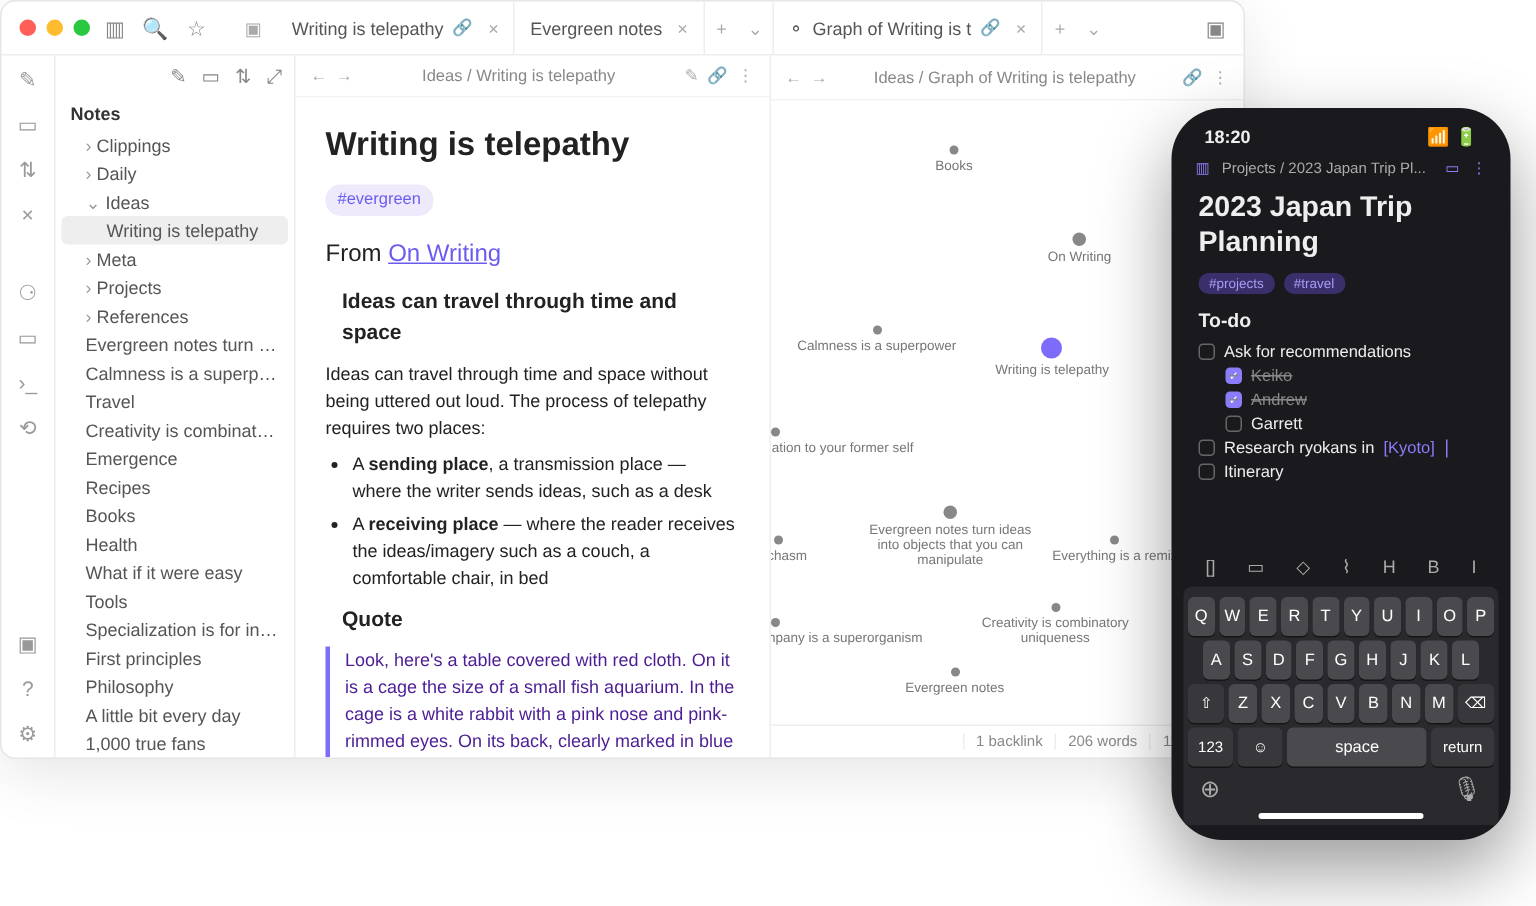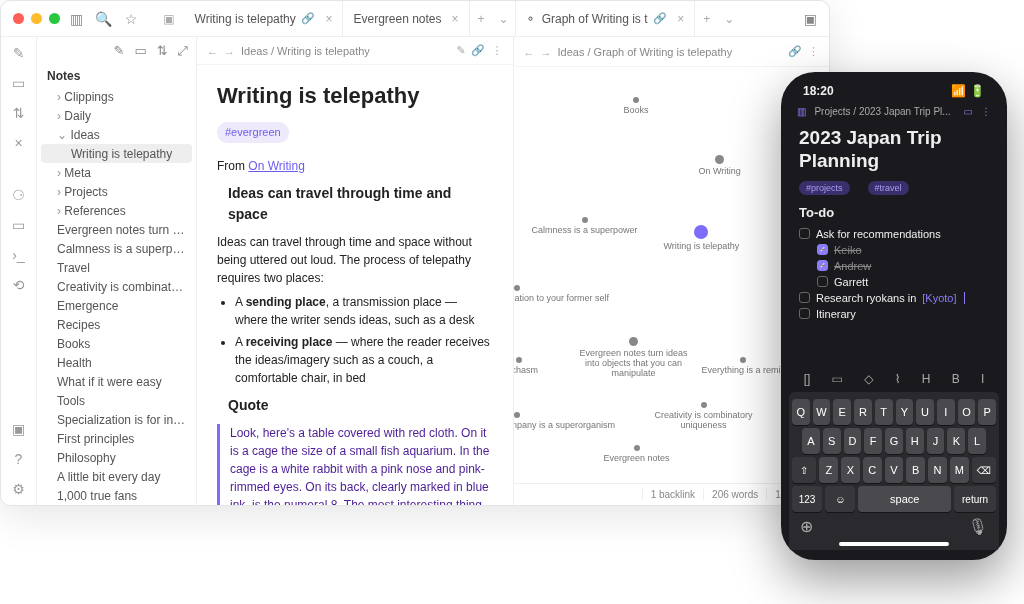--- a/index.html
+++ b/index.html
@@ -26,46 +26,46 @@
 .sb-head{padding:4px 10px;font-weight:700;color:#333}
 .sb-item{padding:3px 10px 3px 20px;cursor:pointer;white-space:nowrap;overflow:hidden;text-overflow:ellipsis}
 .sb-item.folder::before{content:"› ";color:#999}
 .sb-item.open::before{content:"⌄ ";color:#999}
 .sb-item.selected{background:#eee;border-radius:4px;margin:0 4px;padding-left:26px}
 .sb-item.indent{padding-left:30px}
 .panes{flex:1;display:flex}
 .pane{flex:1;display:flex;flex-direction:column;border-right:1px solid #eee;overflow:hidden}
 .pane:last-child{border-right:none}
 .pane-head{height:30px;display:flex;align-items:center;padding:0 10px;font-size:11px;color:#888;gap:6px;border-bottom:1px solid #f3f3f3}
-.pane-head .crumb{flex:1;text-align:left}
+.pane-head .crumb{flex:1;text-align:center}
 .ph-icon{cursor:pointer;color:#aaa}
 .note{padding:14px 20px;overflow:hidden;font-size:13px;color:#222;line-height:1.5}
 .note h1{font-size:22px;font-weight:800;margin-bottom:10px}
 .tag{display:inline-block;background:#eeeafc;color:#6b5cf0;font-size:11px;padding:2px 8px;border-radius:10px;margin-bottom:8px}
-.note .from{margin:6px 0 4px;font-size:12px}
+.note .from{margin:6px 0 4px;font-size:16px}
 .note .from a{color:#6b5cf0;text-decoration:underline}
 .note h2{font-size:14px;font-weight:700;margin:8px 11px}
 .note p{font-size:12px;margin:6px 0}
 .note ul{margin:6px 0 8px 18px;font-size:12px}
 .note ul li{margin:4px 0}
 .quote{border-left:3px solid #7c6cf9;padding-left:10px;font-size:12px;color:#4c1d95}
 .graph{flex:1;position:relative;font-size:9px;color:#777}
 .node{position:absolute;text-align:center;max-width:120px}
 .nd{width:6px;height:6px;background:#888;border-radius:50%;margin:0 auto 2px}
 .nd.big{width:9px;height:9px}
 .nd.focus{width:14px;height:14px;background:#7c6cf9}
 .status{height:22px;border-top:1px solid #eee;display:flex;justify-content:flex-end;align-items:center;gap:8px;padding:0 10px;font-size:10px;color:#888}
 .status span{border-left:1px solid #eee;padding-left:8px}
 .phone{position:absolute;right:17px;top:72px;width:226px;height:488px;background:#1a1a1e;border-radius:34px;box-shadow:0 20px 50px rgba(0,0,0,.4);padding:10px 8px;color:#eee;display:flex;flex-direction:column;overflow:hidden}
 .p-status{display:flex;justify-content:space-between;font-size:12px;font-weight:600;padding:2px 14px}
 .p-bar{display:flex;align-items:center;gap:8px;font-size:10px;color:#aaa;padding:6px 8px}
 .p-bar .pb-icon{color:#8b7cf9}
 .p-bar .more{margin-left:auto}
 .p-title{font-size:19px;font-weight:800;padding:4px 10px 8px;line-height:1.2}
-.p-tags{display:flex;gap:18px;padding:0 10px 8px}
+.p-tags{display:flex;gap:6px;padding:0 10px 8px}
 .p-tag{background:#3a2f6a;color:#a89bf5;font-size:9px;padding:2px 7px;border-radius:9px}
 .p-h2{font-size:13px;font-weight:700;padding:2px 10px 6px}
 .todo{padding:0 10px;font-size:11px}
 .td{display:flex;align-items:center;gap:6px;padding:2px 0}
 .cb{width:11px;height:11px;border:1.5px solid #666;border-radius:3px;flex-shrink:0}
 .cb.ck{background:#8b7cf9;border-color:#8b7cf9;display:flex;align-items:center;justify-content:center;font-size:8px;color:#fff}
 .td.done{text-decoration:line-through;color:#888}
 .td.sub{padding-left:18px}
 .td .lk{color:#8b7cf9}
 .td .cursor{border-left:1.5px solid #8b7cf9;height:12px;display:inline-block;margin-left:1px}

